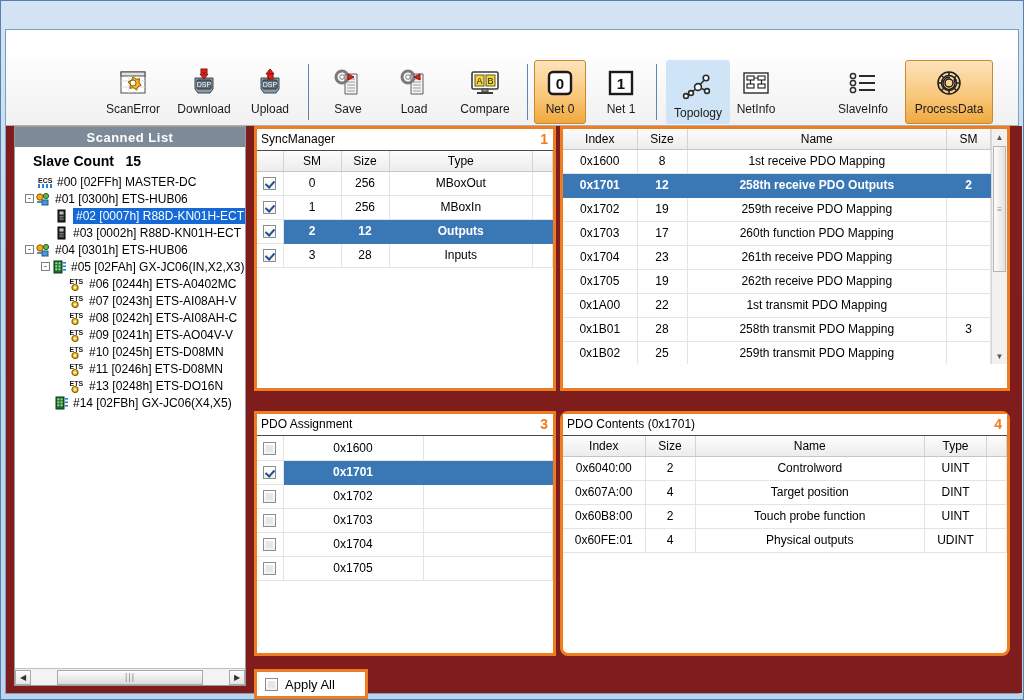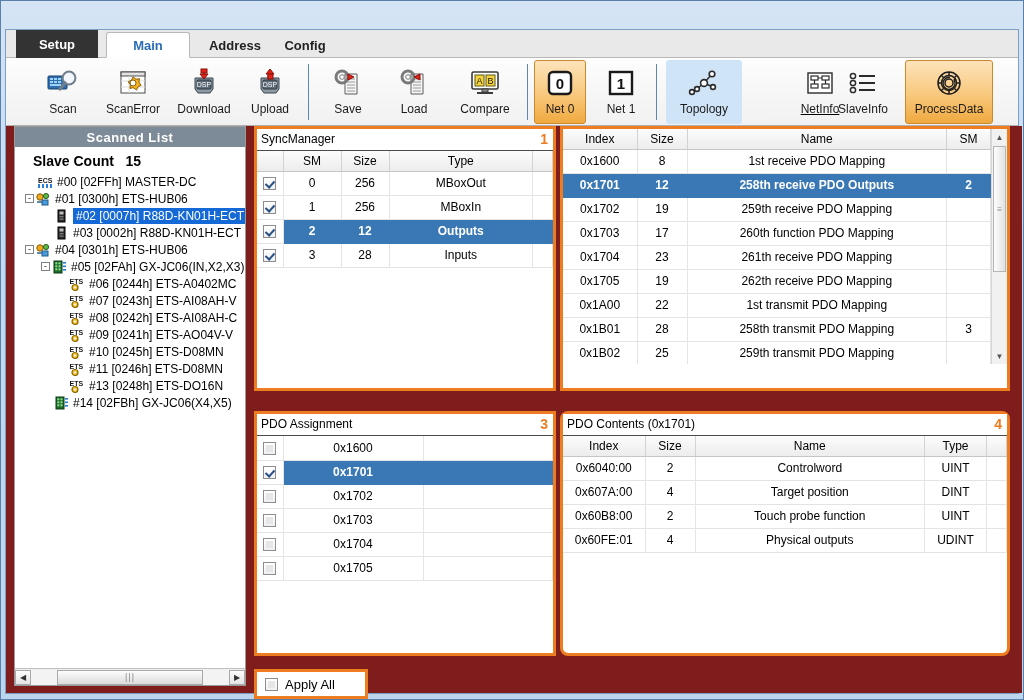--- a/index.html
+++ b/index.html
@@ -260,56 +260,23 @@
   .applyall .txt { font-size: 13px; color: #000; }
 </style>
 </head>
 <body>
 
 <div id="app">
 
 
   <div class="client">
 
-    <div class="tabstrip">
-      <div class="tab setup" style="left:10px;width:82px;">
-        <span>Setup</span>
-      </div>
-      <div class="tab active" style="left:100px;width:84px;">
-        <span>Main</span>
-      </div>
-      <div class="tab plain" style="left:186px;width:86px;">
-        <span>Address</span>
-      </div>
-      <div class="tab plain" style="left:256px;width:86px;">
-        <span>Config</span>
-      </div>
-    </div>
 
     <div class="toolbar">
 
-      <div class="tb-btn" style="left:24px;width:66px;">
-        <span class="ic">
-          <svg width="34" height="30" viewBox="0 0 34 30">
-            <rect x="2" y="8" width="19" height="13" rx="1" fill="#2f6fb0" stroke="#16426e"></rect>
-            <g fill="#9fd3f5">
-              <rect x="4" y="10" width="3" height="2"></rect>
-                <rect x="8" y="10" width="3" height="2"></rect>
-              <rect x="12" y="10" width="3" height="2"></rect>
-                <rect x="4" y="13" width="3" height="2"></rect>
-              <rect x="8" y="13" width="3" height="2"></rect>
-                <rect x="12" y="13" width="3" height="2"></rect>
-              <rect x="4" y="16" width="11" height="2"></rect>
-            </g>
-            <circle cx="23" cy="10" r="6.4" fill="#f2f6fa" stroke="#6f7d8c" stroke-width="2"></circle>
-            <path d="M19 15 L14 21" stroke="#6f7d8c" stroke-width="3.4" stroke-linecap="round"></path>
-          </svg>
-        </span>
-        <span class="lbl">Scan</span>
-      </div>
 
       <div class="tb-btn" style="left:92px;width:70px;">
         <span class="ic">
           <svg width="32" height="30" viewBox="0 0 32 30">
             <rect x="4" y="4" width="24" height="21" fill="#ffffff" stroke="#4a4a4a"></rect>
             <rect x="4" y="4" width="24" height="4" fill="#e2e2e2" stroke="#4a4a4a"></rect>
             <g stroke="#dcdcdc">
                 <path d="M4 13h24M4 19h24M12 8v17M20 8v17"></path>
               </g>
             <path d="M16 9 l3.2 2.3 3.4-.6 -.7 3.4 2.2 3.2 -3.1 1.5 -1.5 3.1 -3.2-2.2 -3.4.7 .6-3.4 -2.3-3.2 3.2-1.5z" fill="#f5b120" stroke="#8a5f06"></path>
@@ -409,37 +376,37 @@
           <svg width="30" height="30" viewBox="0 0 30 30">
             <rect x="4" y="4" width="22" height="22" fill="#ffffff" stroke="#1a1a1a" stroke-width="2.4"></rect>
             <text x="15" y="21" font-size="15" font-weight="bold" font-family="Liberation Sans, sans-serif" fill="#111" text-anchor="middle">1</text>
           </svg>
         </span>
         <span class="lbl">Net 1</span>
       </div>
 
       <div class="tb-sep" style="left:650px;"></div>
 
-      <div class="tb-btn sel-blue" style="left:660px;width:76px;">
+      <div class="tb-btn sel-blue" style="left:660px;width:64px;justify-content:center;">
         <span class="ic">
           <svg width="32" height="30" viewBox="0 0 32 30">
             <g stroke="#2b2b2b" stroke-width="1.5" fill="none">
               <path d="M16 15 L24 6 M16 15 L25 19 M16 15 L9 21 M9 21 L4 24"></path>
             </g>
             <circle cx="16" cy="15" r="3.4" fill="#ffffff" stroke="#2b2b2b" stroke-width="1.6"></circle>
             <circle cx="24" cy="6" r="2.8" fill="#ffffff" stroke="#2b2b2b" stroke-width="1.6"></circle>
             <circle cx="25" cy="19" r="2.4" fill="#ffffff" stroke="#2b2b2b" stroke-width="1.6"></circle>
             <circle cx="9" cy="21" r="2.4" fill="#ffffff" stroke="#2b2b2b" stroke-width="1.6"></circle>
             <circle cx="4" cy="24" r="2.4" fill="#ffffff" stroke="#2b2b2b" stroke-width="1.6"></circle>
           </svg>
         </span>
         <span class="lbl">Topology</span>
       </div>
 
-      <div class="tb-btn" style="left:780px;width:68px;text-decoration:underline;">
+      <div class="tb-btn" style="left:716px;width:68px;">
         <span class="ic">
           <svg width="32" height="30" viewBox="0 0 32 30">
             <rect x="4" y="5" width="24" height="20" fill="#ffffff" stroke="#2b2b2b" stroke-width="1.4"></rect>
             <g fill="none" stroke="#2b2b2b" stroke-width="1.2">
               <rect x="7" y="8" width="7" height="4"></rect>
               <rect x="18" y="8" width="7" height="4"></rect>
               <rect x="7" y="16" width="7" height="4"></rect>
               <rect x="18" y="16" width="7" height="4"></rect>
               <path d="M14 10h4M10.5 12v4M21.5 12v4"></path>
             </g>

